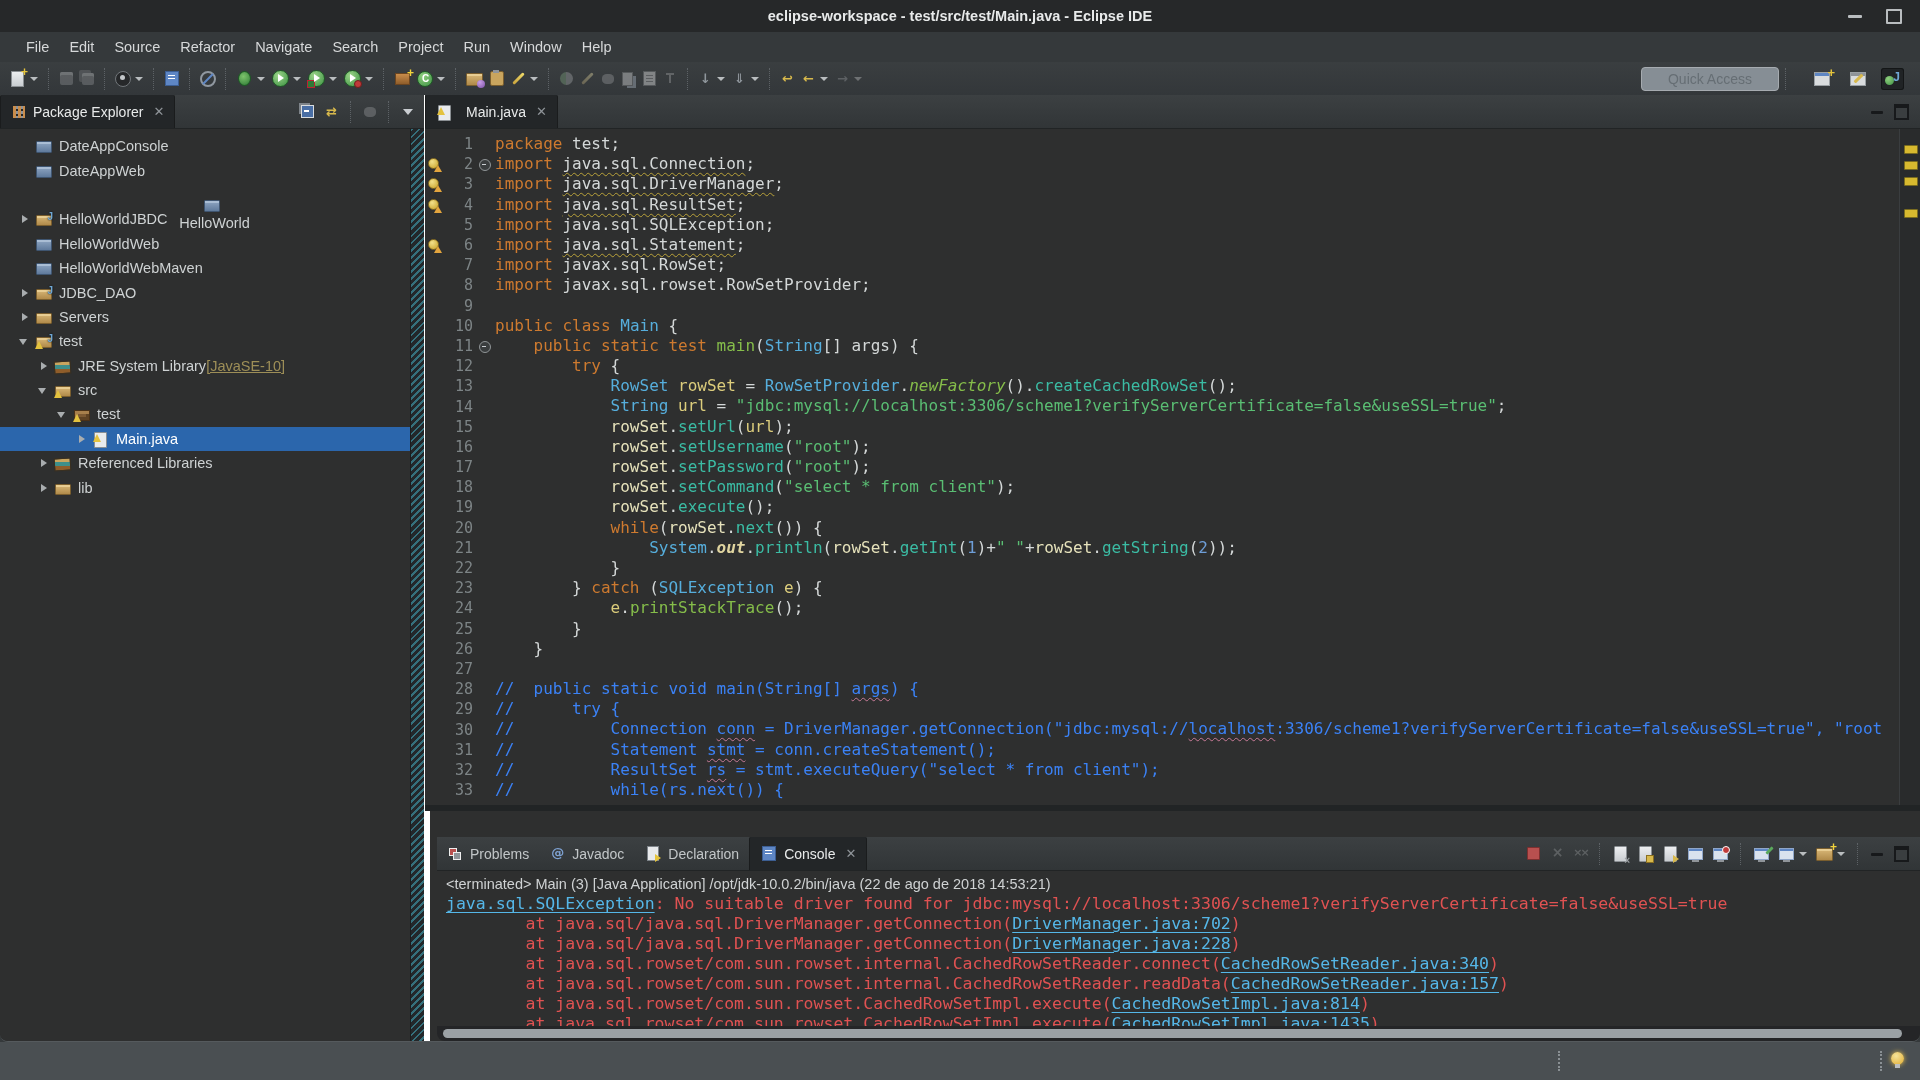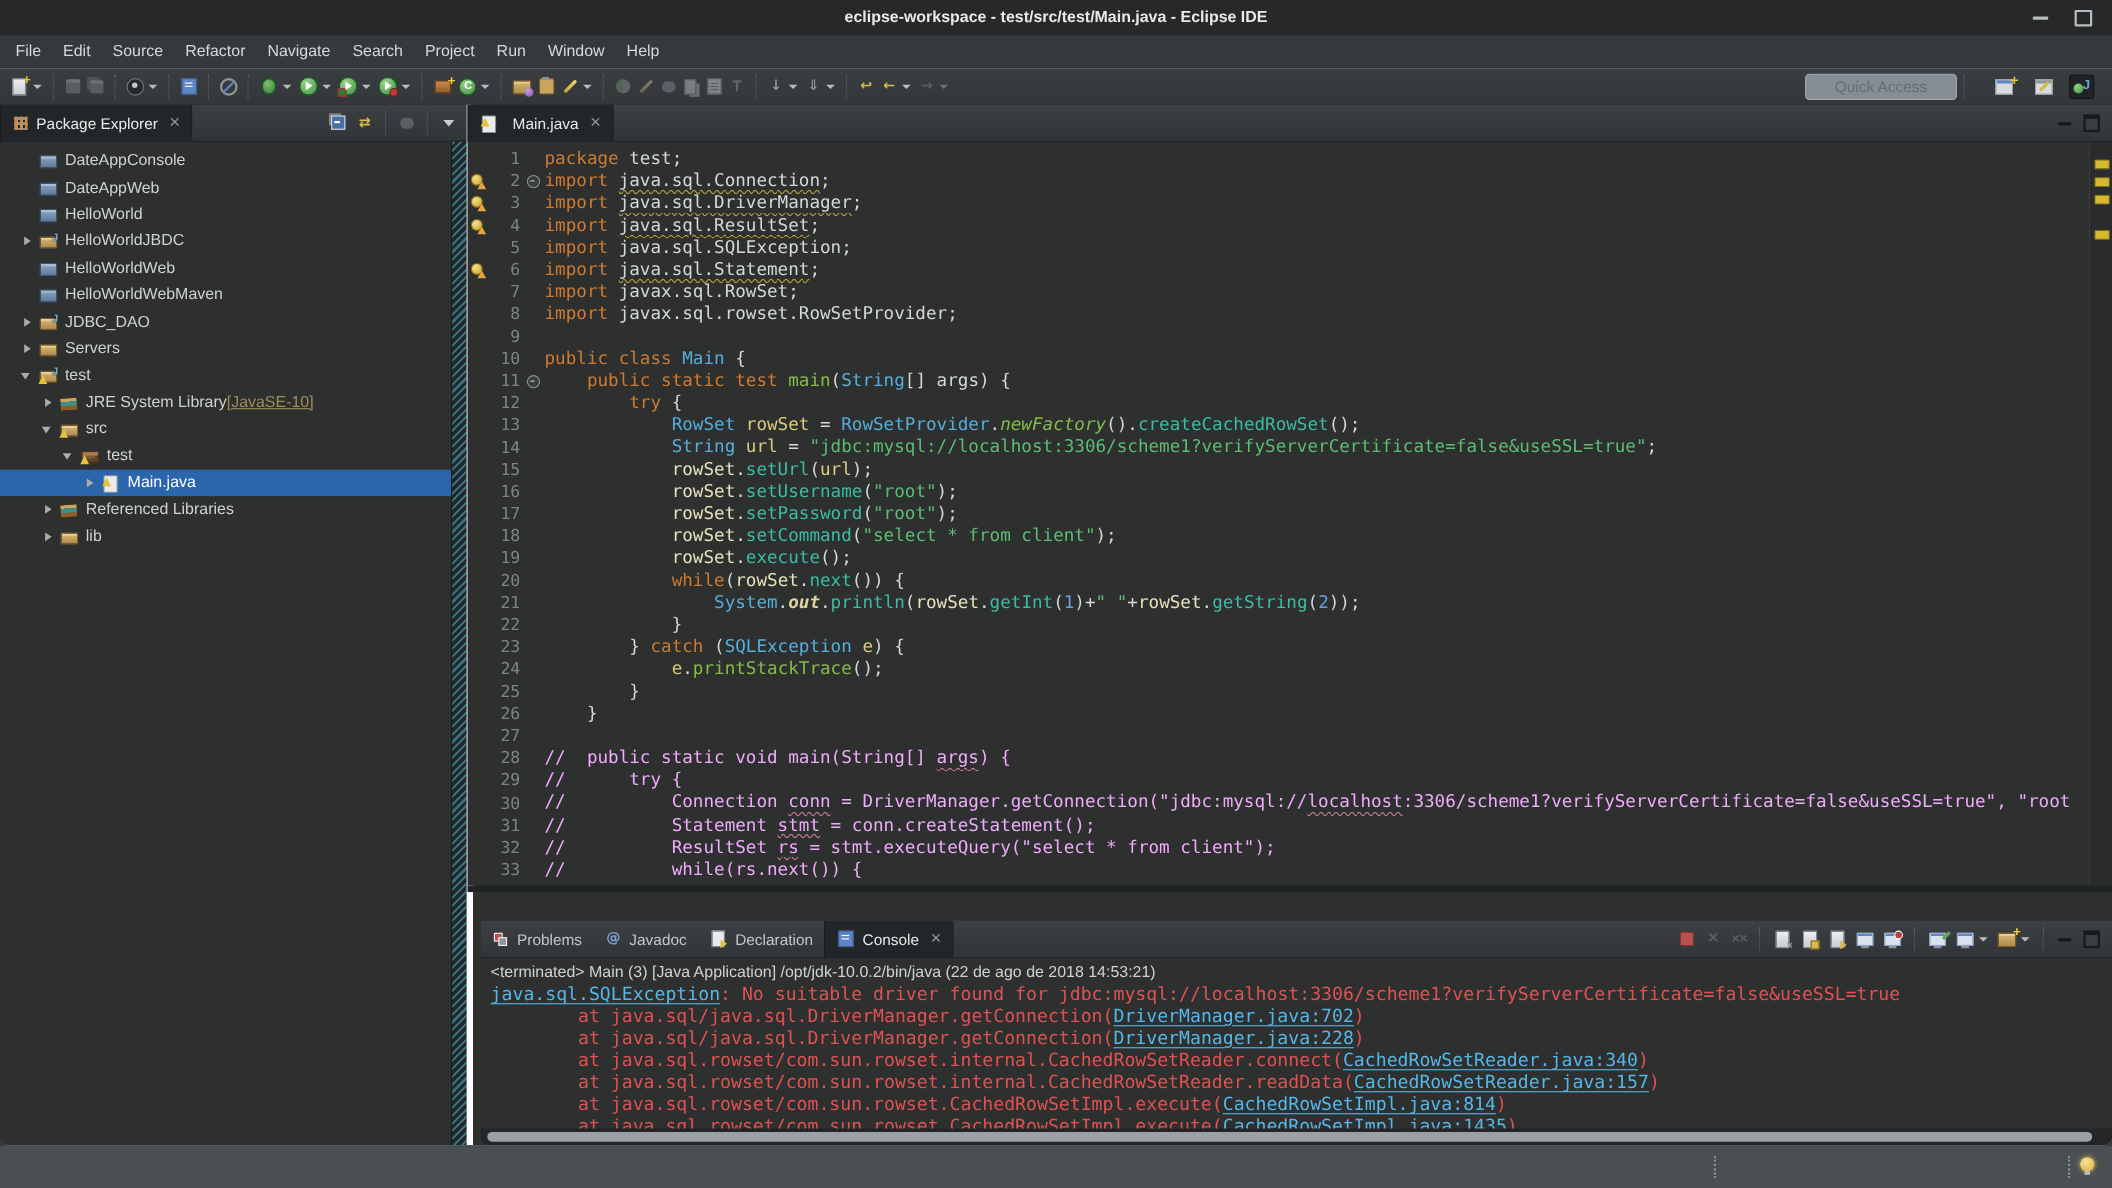--- a/index.html
+++ b/index.html
@@ -10,21 +10,21 @@
   
   .titlebar{position:absolute;top:0;left:0;right:0;height:32px;background:#262829;
             display:flex;align-items:center;justify-content:center;border-bottom:1px solid #1b1c1d;}
   .titlebar .ttl{color:#e8eaea;font-size:14.5px;font-weight:bold;}
   .winbtns{position:absolute;right:18px;top:0;height:32px;display:flex;align-items:center;gap:24px;}
   .wb-min{width:14px;height:3px;background:#b9bdbf;border-radius:1px;}
   .wb-max{width:12px;height:11px;border:2px solid #b9bdbf;border-radius:1px;}
 
   
   .menubar{position:absolute;top:32px;left:0;right:0;height:30px;background:#35393b;
-           display:flex;align-items:center;padding-left:4px;border-bottom:7px solid #ffffff;}
+           display:flex;align-items:center;padding-left:16px;border-bottom:7px solid #ffffff;}
   .menuitem{color:#d6d8d9;font-size:14.5px;padding:4px 10px;border-radius:2px;}
 
   
   .toolbar{position:absolute;top:62px;left:0;right:0;height:33px;background:linear-gradient(#3a3e40,#33373a);
            display:flex;align-items:center;padding:0 6px;border-bottom:1px solid #2a2d2f;}
   .tbtn{display:flex;align-items:center;height:26px;padding:0 2px;border-radius:3px;}
   .tbtn.dim{opacity:.42;filter:grayscale(55%);}
   .tsep{width:1px;height:22px;border-left:1px dotted #5d6266;margin:0 6px;}
   .ddc{width:0;height:0;border-left:4px solid transparent;border-right:4px solid transparent;
        border-top:4px solid #b9bdbf;margin:1px 2px 0 3px;}
@@ -156,21 +156,21 @@
               background:radial-gradient(circle at 35% 30%,#f2e08a,#c9a227);border:1px solid #8a6f22;}
   .gw::after{content:"";position:absolute;right:-1px;bottom:-1px;width:0;height:0;
              border-left:4px solid transparent;border-right:4px solid transparent;border-bottom:7px solid #e3a53e;}
   .ln{width:28px;flex:0 0 28px;text-align:right;color:#7d8486;font:15px "DejaVu Sans Mono",monospace;padding-right:2px;}
   .fold{width:20px;flex:0 0 20px;position:relative;height:100%;}
   .fm{position:absolute;left:4px;top:5px;width:10px;height:10px;border-radius:50%;background:#3a3d3e;border:1px solid #8f9496;}
   .fm::after{content:"";position:absolute;left:2px;top:4px;width:4px;height:1px;background:#c9cdd1;}
   .src{white-space:pre;font:16px/20.2px "DejaVu Sans Mono",monospace;color:#d4d8d8;}
   .k{color:#ce7a2f;} .t{color:#56aedc;} .m{color:#3bbca4;} .md{color:#85bd4a;}
   .i{font-style:italic;} .v{color:#dccd7c;} .vr{color:#e6e2bb;} .s{color:#5abe73;}
-  .n{color:#6e9ed8;} .d{color:#d4d8d8;} .c{color:#f0abfc;}
+  .n{color:#6e9ed8;} .d{color:#d4d8d8;} .c{color:#3b82f6;}
   .f{color:#e0d5a0;font-weight:bold;font-style:italic;}
   .u{text-decoration:underline wavy #b9a23a;text-underline-offset:3px;text-decoration-thickness:1px;}
   .sp{text-decoration:underline wavy #c77a96;text-underline-offset:3px;text-decoration-thickness:1px;}
   .ruler{position:absolute;top:0;right:0;bottom:0;width:20px;background:#292b2c;border-left:1px solid #3a3d3f;}
   .rmark{position:absolute;left:4px;width:12px;height:7px;background:#d7b92f;border:1px solid #7a6c1f;border-radius:1px;}
 
   
   .sash{position:absolute;left:0;right:0;bottom:230px;height:6px;background:#212425;}
   .console{position:absolute;left:12px;right:0;bottom:0;height:204px;background:#2e2f2f;margin-top:22px;}
   .constatus{padding:5px 0 2px 9px;color:#cfd2d3;font-size:14.5px;}
@@ -364,21 +364,21 @@
             </span>
             <span>DateAppConsole</span>
           </div>
           <div class="trow" style="padding-left: 18px;">
             <span class="exp"></span>
             <span class="ti">
               <i class="ti-proj"></i>
             </span>
             <span>DateAppWeb</span>
           </div>
-          <div class="trow" style="padding-left: 18px;">
+          <div class="trow" style="padding-left: 18px; flex-direction: column;">
             <span class="exp"></span>
             <span class="ti">
               <i class="ti-proj"></i>
             </span>
             <span>HelloWorld</span>
           </div>
           <div class="trow" style="padding-left: 18px;">
             <span class="exp col"></span>
             <span class="ti">
               <i class="ti-fold jb"></i>

